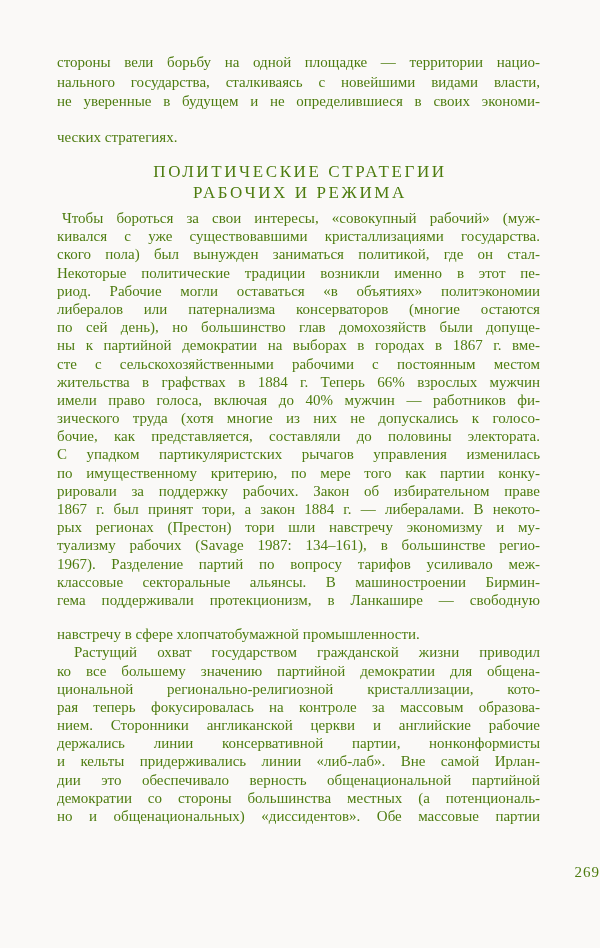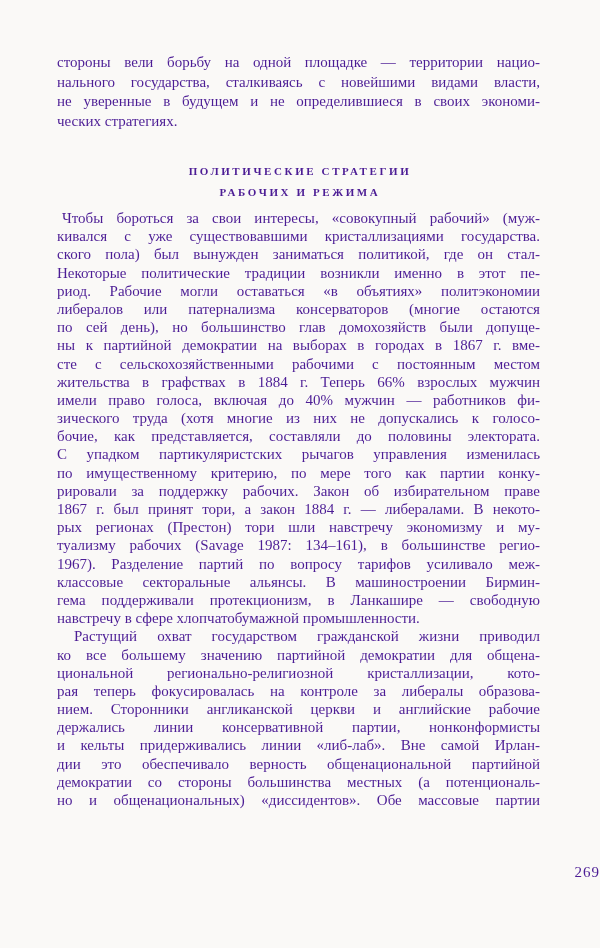--- a/index.html
+++ b/index.html
@@ -5,21 +5,21 @@
   html, body {
     margin: 0;
     padding: 0;
     background: #ffffff;
   }
   .page {
     position: relative;
     width: 600px;
     height: 948px;
     background: #faf9f7;
-    color: #4c1d95;
+    color: #4d7c0f;
     font-family: "Liberation Serif", serif;
     overflow: hidden;
   }
   .text-col {
     position: absolute;
     left: 57px;
     width: 483px;
   }
   #intro-paragraph { top: 53px; }
   #body-text       { top: 209px; }
@@ -31,33 +31,34 @@
     text-align: justify;
     text-align-last: justify;
     white-space: normal;
   }
   #intro-paragraph .ln {
     line-height: 19.5px;
     height: 19.5px;
   }
   .ln.last {
     text-align-last: left;
+    margin-top: 16px;
   }
   .ln.ind-sm { text-indent: 5px; }
   .ln.ind    { text-indent: 17px; }
   #section-heading {
     position: absolute;
     top: 161px;
     left: 0;
     width: 600px;
     text-align: center;
   }
   .heading-line {
-    font-size: 11px;
-    font-weight: bold;
+    font-size: 17px;
+    font-weight: normal;
     letter-spacing: 2.6px;
     line-height: 21px;
     height: 21px;
   }
   #page-number-wrap {
     position: absolute;
     top: 863px;
     left: 0;
     width: 600px;
     text-align: right;
@@ -107,21 +108,21 @@
       <div class="ln">туализму рабочих (Savage 1987: 134–161), в большинстве регио-</div>
       <div class="ln">1967). Разделение партий по вопросу тарифов усиливало меж-</div>
       <div class="ln">классовые секторальные альянсы. В машиностроении Бирмин-</div>
       <div class="ln">гема поддерживали протекционизм, в Ланкашире — свободную</div>
       <div class="ln last">навстречу в сфере хлопчатобумажной промышленности.</div>
     </div>
     <div>
       <div class="ln ind">Растущий охват государством гражданской жизни приводил</div>
       <div class="ln">ко все большему значению партийной демократии для общена-</div>
       <div class="ln">циональной регионально-религиозной кристаллизации, кото-</div>
-      <div class="ln">рая теперь фокусировалась на контроле за либералы образова-</div>
+      <div class="ln">рая теперь фокусировалась на контроле за массовым образова-</div>
       <div class="ln">нием. Сторонники англиканской церкви и английские рабочие</div>
       <div class="ln">держались линии консервативной партии, нонконформисты</div>
       <div class="ln">и кельты придерживались линии «либ-лаб». Вне самой Ирлан-</div>
       <div class="ln">дии это обеспечивало верность общенациональной партийной</div>
       <div class="ln">демократии со стороны большинства местных (а потенциональ-</div>
       <div class="ln">но и общенациональных) «диссидентов». Обе массовые партии</div>
     </div>
   </div>
 
   <div id="page-number-wrap">

